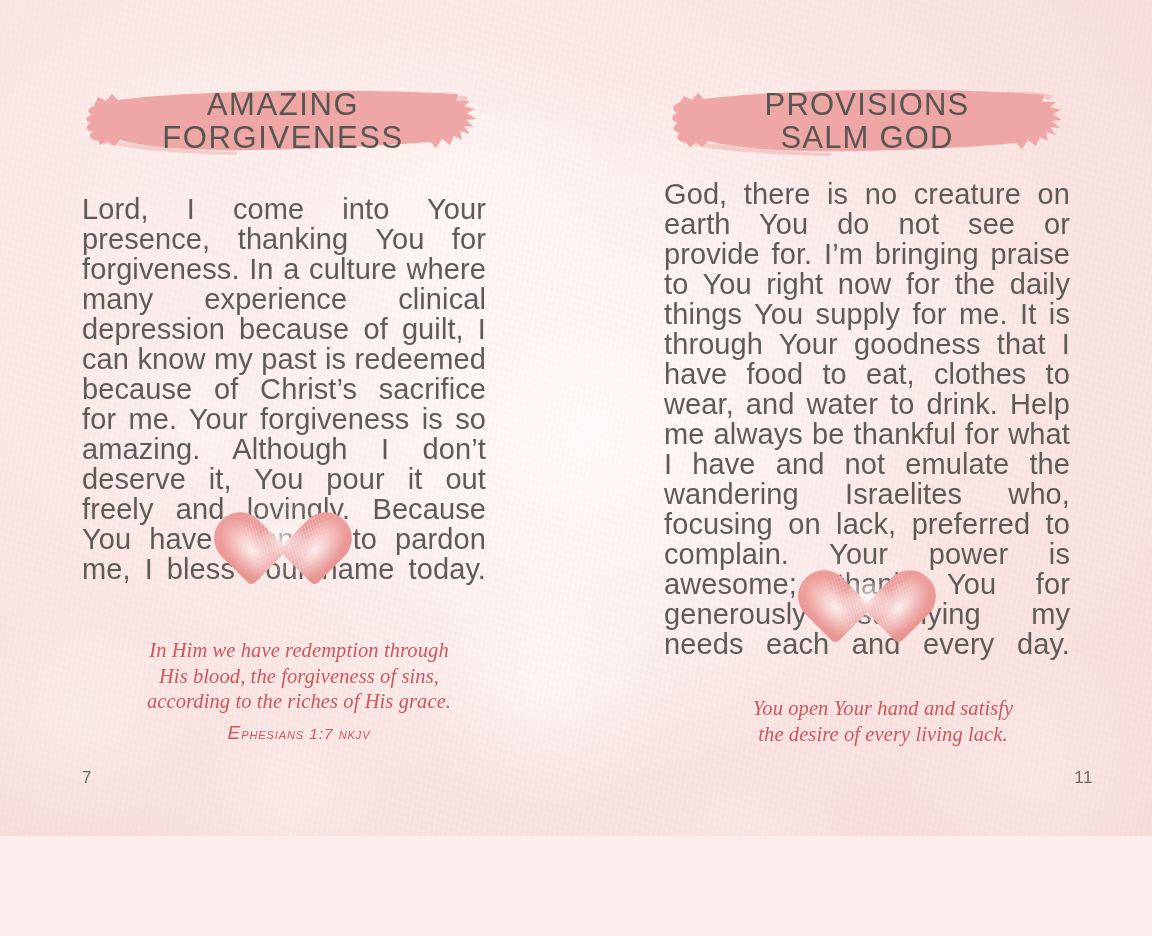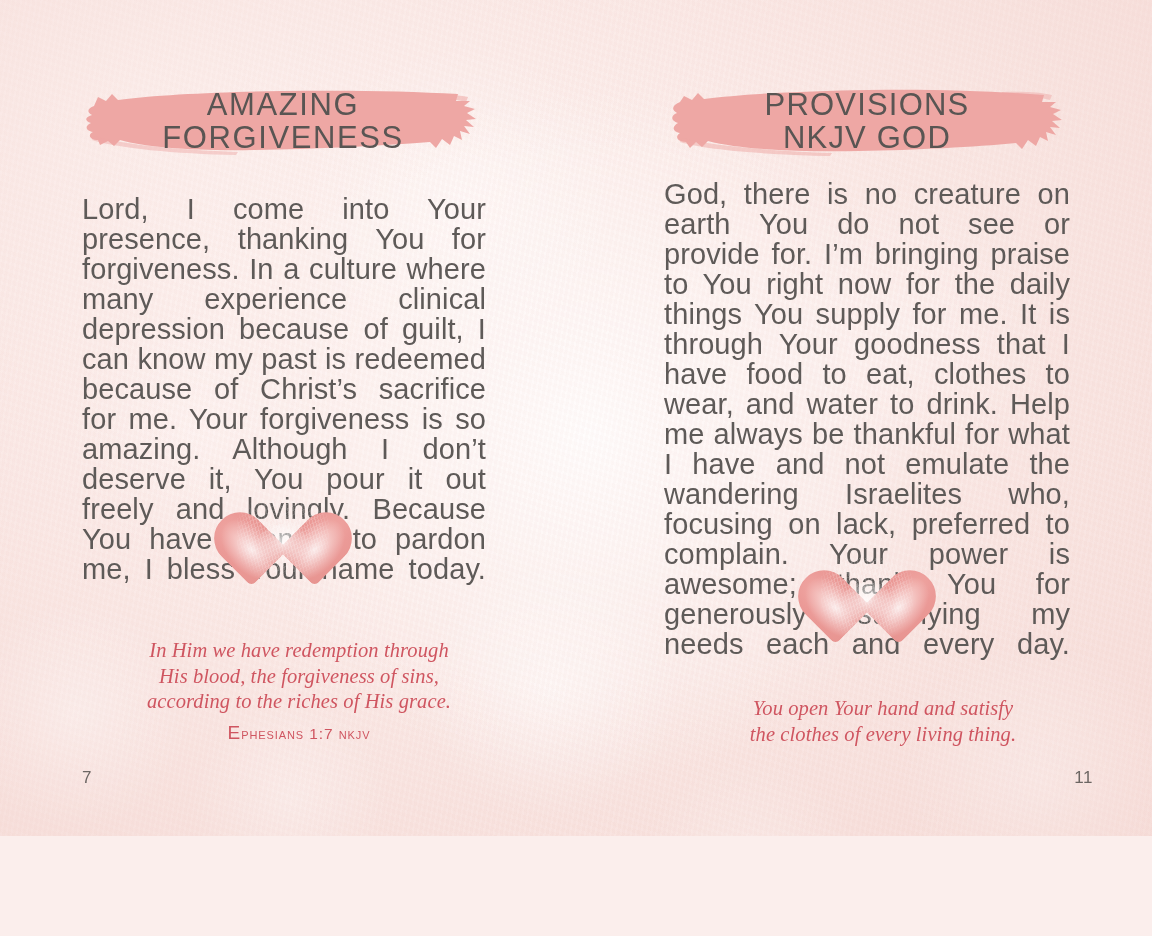--- a/index.html
+++ b/index.html
@@ -162,20 +162,21 @@
     white-space: pre-line;
   }
   .reference {
     margin-top: 7px;
     color: #cf5560;
     font-family: "Liberation Sans", sans-serif;
     font-size: 15.5px;
     letter-spacing: .9px;
     font-variant: small-caps;
     text-transform: lowercase;
+    font-style: italic;
   }
   .reference .first { font-size: 19px; text-transform: uppercase; }
 
   
   .folio {
     position: absolute;
     bottom: 48px;
     color: #6c6663;
     font-family: "Liberation Sans", sans-serif;
     font-size: 17px;
@@ -253,36 +254,36 @@
           C80,68 140,70 196,69 C256,68 312,65 354,61
           L360,67 L366,58 L374,64 L378,55 L386,59 L384,50
           L394,53 L388,45 L398,46 L390,39 L400,38 L391,32
           L399,28 L388,25 L394,20 L380,20 L382,13
           C332,9 272,7 206,8 C142,9 80,12 42,17
           L36,11 L30,18 L22,14 Z"></path>
         <path fill="#eea7a4" opacity="0.5" d="M20,56 C50,64 110,69 170,71 L168,74 C108,73 44,68 18,60 Z"></path>
         <path fill="#eea7a4" opacity="0.45" d="M340,10 C360,9 378,10 390,13 L388,18 C374,14 358,13 340,14 Z"></path>
       </svg>
       <div class="heading-text">PROVISIONS
-NKJV  GOD</div>
+SALM  GOD</div>
     </div>
 
     <div class="body-text">God, there is no creature on earth You do not see or provide for. I’m bringing praise to You right now for the daily things You supply for me. It is through Your goodness that I have food to eat, clothes to wear, and water to drink. Help me always be thankful for what I have and not emulate the wandering Israelites who, focusing on lack, preferred to complain. Your power is awesome; thank You for generously supplying my needs each and every day.</div>
 
     <div class="heart-wrap">
       <div class="heart">
         <div class="lobe l"></div>
         <div class="lobe r"></div>
         <div class="core"></div>
         <div class="grain"></div>
       </div>
     </div>
 
     <div class="scripture">
       <div class="verse">You open Your hand and satisfy
-the clothes of every living thing.</div>
+the desire of every living lack.</div>
     </div>
   </div>
 
   <div class="folio" id="folio-left">7</div>
   <div class="folio" id="folio-right">11</div>
 
 </div>
 
 </body></html>

